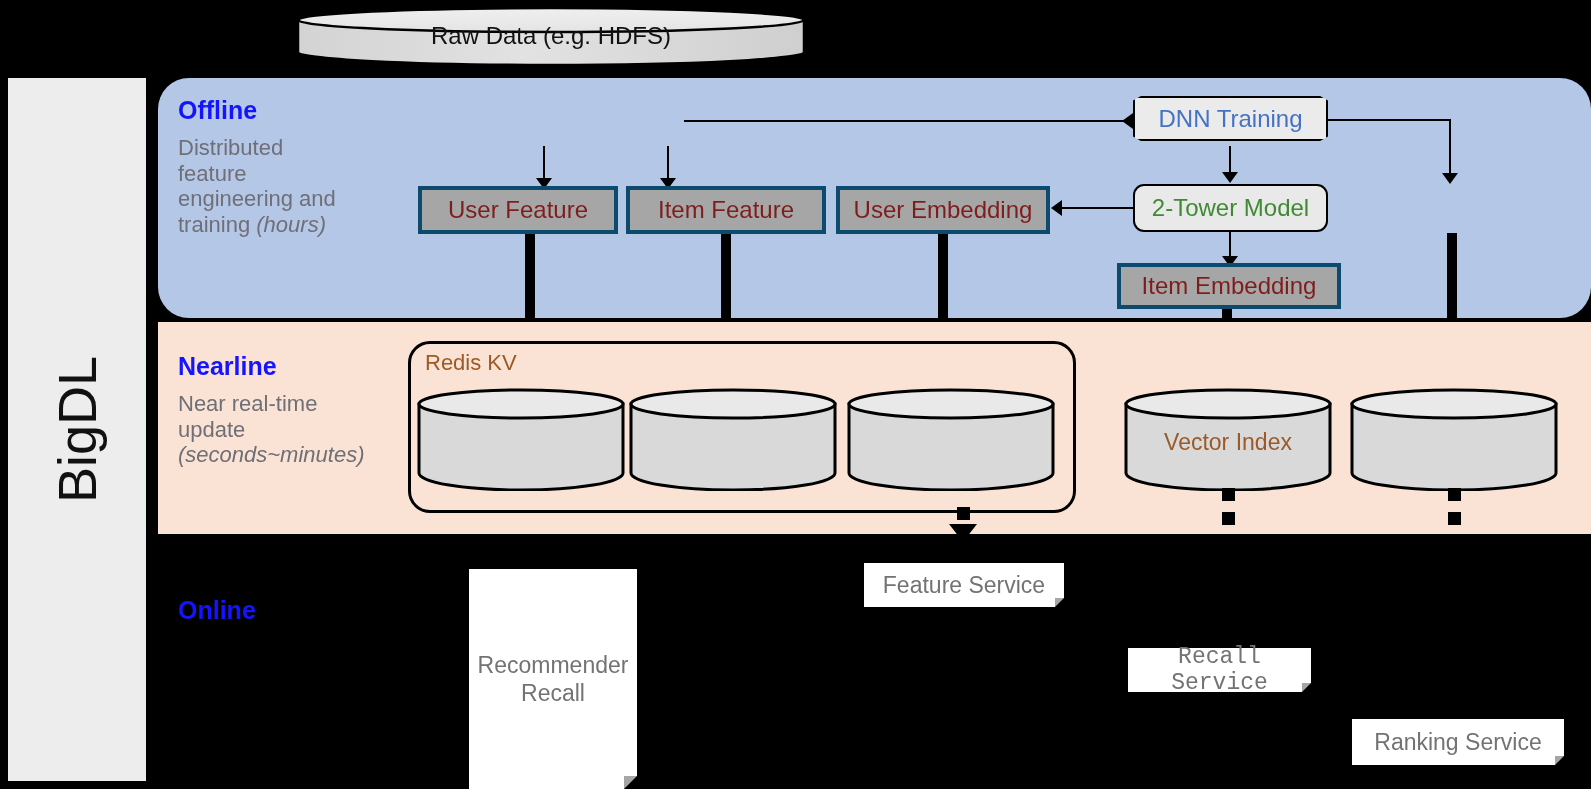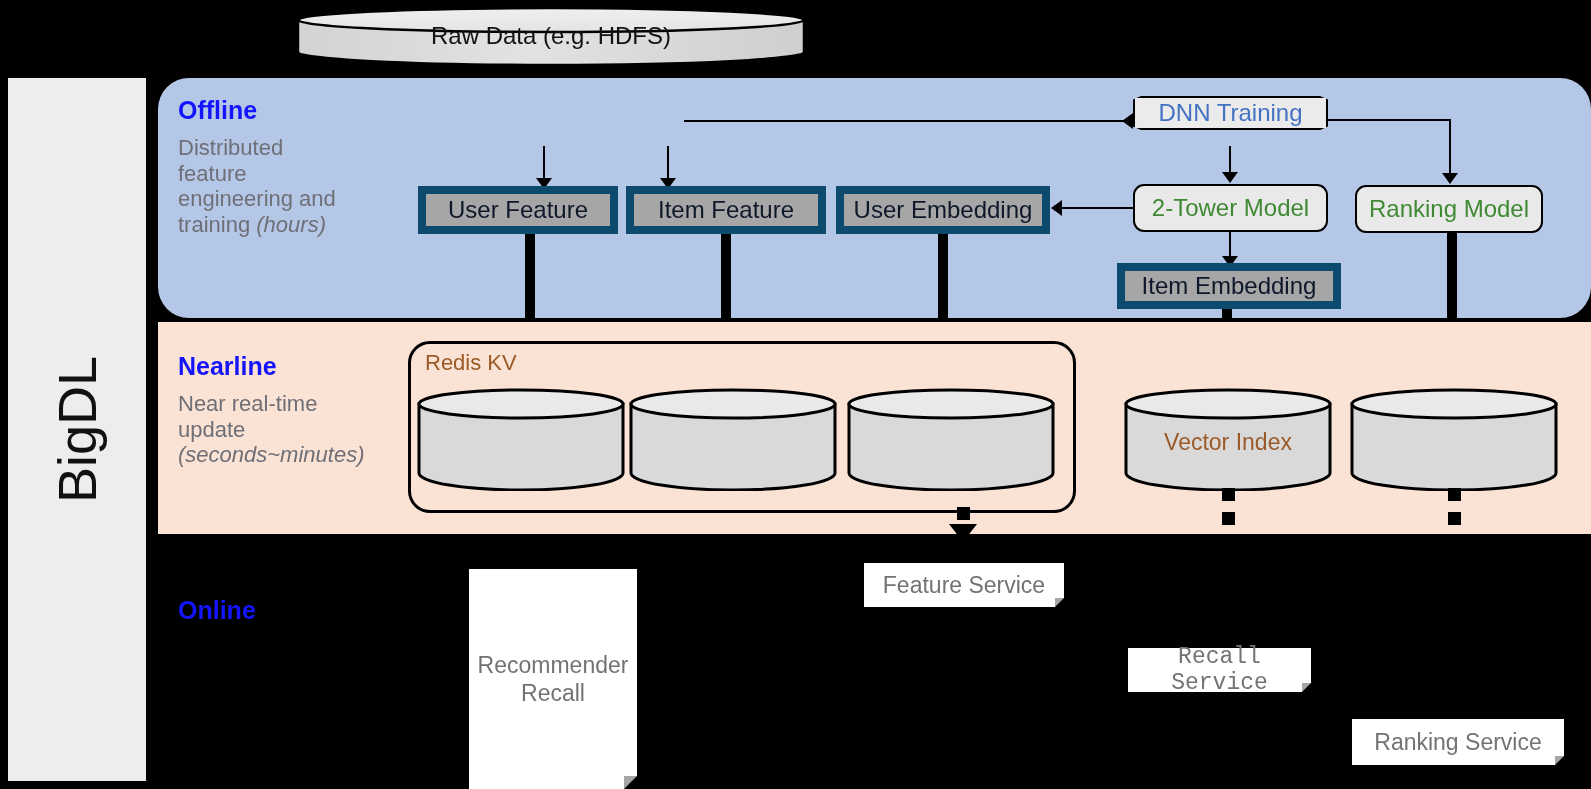--- a/index.html
+++ b/index.html
@@ -24,21 +24,21 @@
   .band-title{font-size:25px;color:#1414ff;font-weight:600;margin:0 0 10px 0;}
   .band-sub{font-size:22px;color:#6f6f77;line-height:1.16;max-width:220px;}
   .band-online .band-sub{color:#6f6f77;}
   .ital{font-style:italic;}
 
   
   .node{position:absolute;box-sizing:border-box;display:flex;
         align-items:center;justify-content:center;text-align:center;}
 
   
-  .boxgray{background:#a6a6a6;border:8px solid #0c4a6e;color:#0f172a;font-size:24px;}
+  .boxgray{background:#a6a6a6;border:4px solid #0c4a6e;color:#7f1d1d;font-size:24px;}
 
   
   .boxmodel{background:#e9e9e9;border:2px solid #000;border-radius:11px;
             color:#3f8a33;font-size:24px;}
 
   
   .flag{background:#ebebeb;border:2px solid #000;color:#4472c4;font-size:24px;}
   .flag-fe{clip-path:polygon(0 0,100% 0,100% 78%,96% 100%,3% 100%,0 78%);}
   .flag-dnn{clip-path:polygon(0 10%,4% 0,96% 0,100% 10%,100% 90%,96% 100%,4% 100%,0 90%);}
 
@@ -103,21 +103,21 @@
       <div class="band-sub">
         <span>Distributed</span><br>
         <span>feature</span><br>
         <span>engineering and</span><br>
         <span>training </span><span class="ital">(hours)</span>
       </div>
     </div>
   </div>
 
 
-  <div class="node flag flag-dnn" style="left:1133px;top:96px;width:195px;height:34px;">
+  <div class="node flag flag-dnn" style="left:1133px;top:96px;width:195px;height:45px;">
     <span>DNN Training</span>
   </div>
 
   <div class="hline" style="left:684px;top:120px;width:440px;"></div>
   <div class="ahead ahead-l" style="left:1122px;top:113px;"></div>
 
   <div class="vline" style="left:543px;top:146px;height:40px;"></div>
   <div class="ahead ahead-d" style="left:536px;top:178px;"></div>
 
   <div class="vline" style="left:667px;top:146px;height:40px;"></div>
@@ -140,23 +140,20 @@
     <span>User Embedding</span>
   </div>
 
   <div class="node boxmodel" style="left:1133px;top:184px;width:195px;height:48px;">
     <span>2-Tower Model</span>
   </div>
 
   <div class="hline" style="left:1062px;top:207px;width:71px;"></div>
   <div class="ahead ahead-l" style="left:1051px;top:200px;"></div>
 
-  <div class="node boxmodel" style="left:1355px;top:185px;width:188px;height:48px;">
-    <span>Ranking Model</span>
-  </div>
 
   <div class="vline" style="left:1229px;top:232px;height:30px;"></div>
   <div class="ahead ahead-d" style="left:1222px;top:256px;"></div>
 
   <div class="node boxgray" style="left:1117px;top:263px;width:224px;height:46px;">
     <span>Item Embedding</span>
   </div>
 
   <div class="thick" style="left:525px;top:234px;height:148px;"></div>
   <div class="ahead ahead-thick" style="left:516px;top:374px;"></div>

